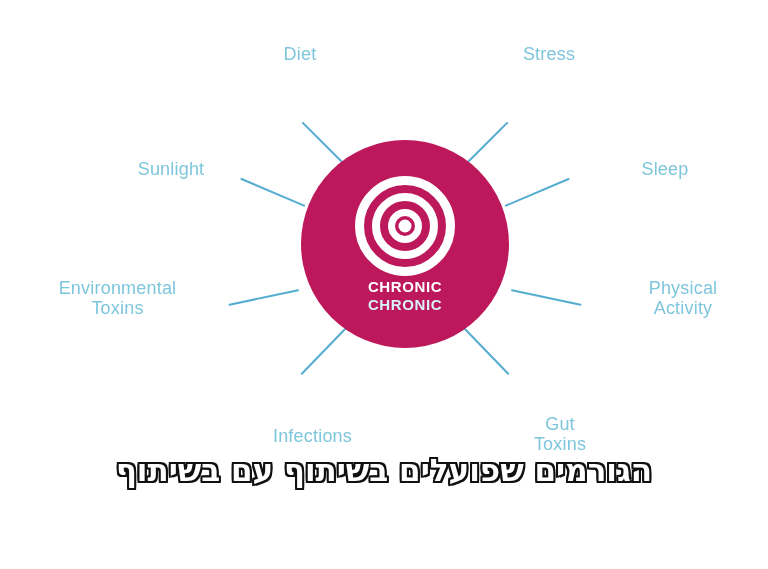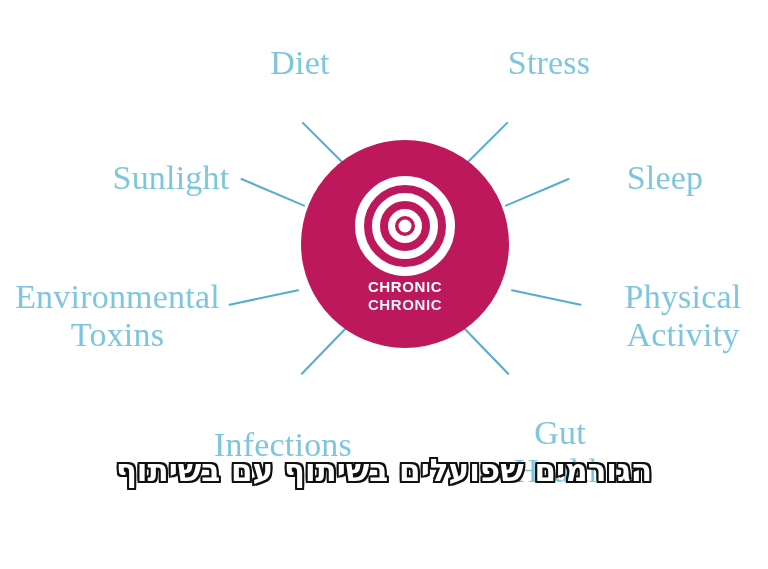--- a/index.html
+++ b/index.html
@@ -87,22 +87,22 @@
     color: #d8f1fb;
     font-weight: bold;
     font-size: 15px;
     letter-spacing: .6px;
   }
 
   
   .node-label {
     position: absolute;
     color: #7ec6dd;
-    font-family: Liberation Serif, serif;
-    font-size: 34px;
+    font-family: Liberation Sans, sans-serif;
+    font-size: 18px;
     line-height: 1.12;
     white-space: pre-line;
     text-align: center;
     letter-spacing: .2px;
   }
 
   
   #caption {
     position: absolute;
     left: 0;
@@ -158,20 +158,20 @@
       <div class="node-label" style="left: 240px; top: 44px; width: 120px; text-align: center;">Diet</div>
       <div class="node-label" style="left: 484px; top: 44px; width: 130px; text-align: center;">Stress</div>
       <div class="node-label" style="left: 96px; top: 159px; width: 150px; text-align: center;">Sunlight</div>
       <div class="node-label" style="left: 600px; top: 159px; width: 130px; text-align: center;">Sleep</div>
       <div class="node-label" style="left: 10px; top: 278px; width: 215px; text-align: center;">Environmental
 Toxins</div>
       <div class="node-label" style="left: 608px; top: 278px; width: 150px; text-align: center;">Physical
 Activity</div>
       <div class="node-label" style="left: 192px; top: 426px; width: 160px; text-align: right;">Infections</div>
       <div class="node-label" style="left: 500px; top: 414px; width: 120px; text-align: center;">Gut
-Health</div>
+Toxins</div>
     </div>
 
   <div id="caption">
     <span class="cline">הגורמים שפועלים בשיתוף עם בשיתוף</span>
   </div>
 
 </div>
 
 </body></html>

